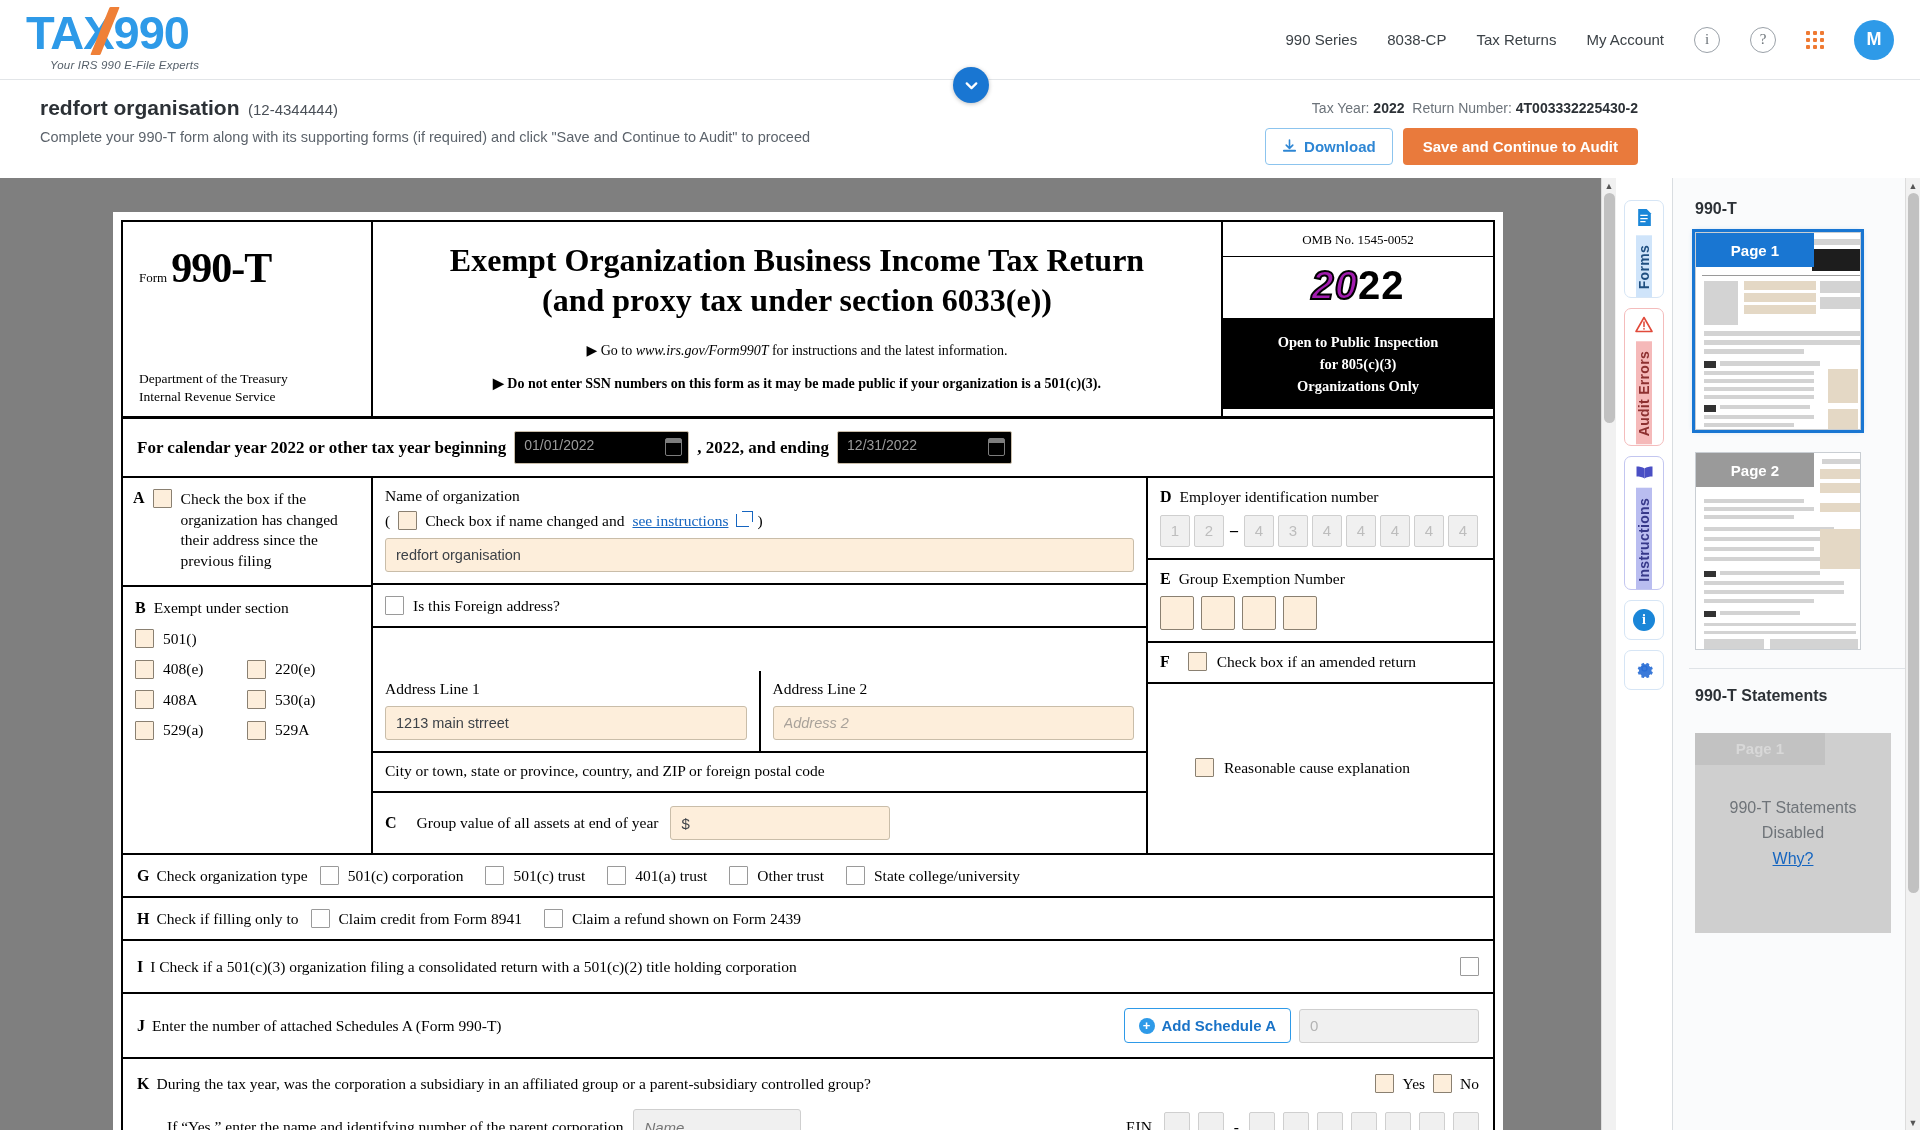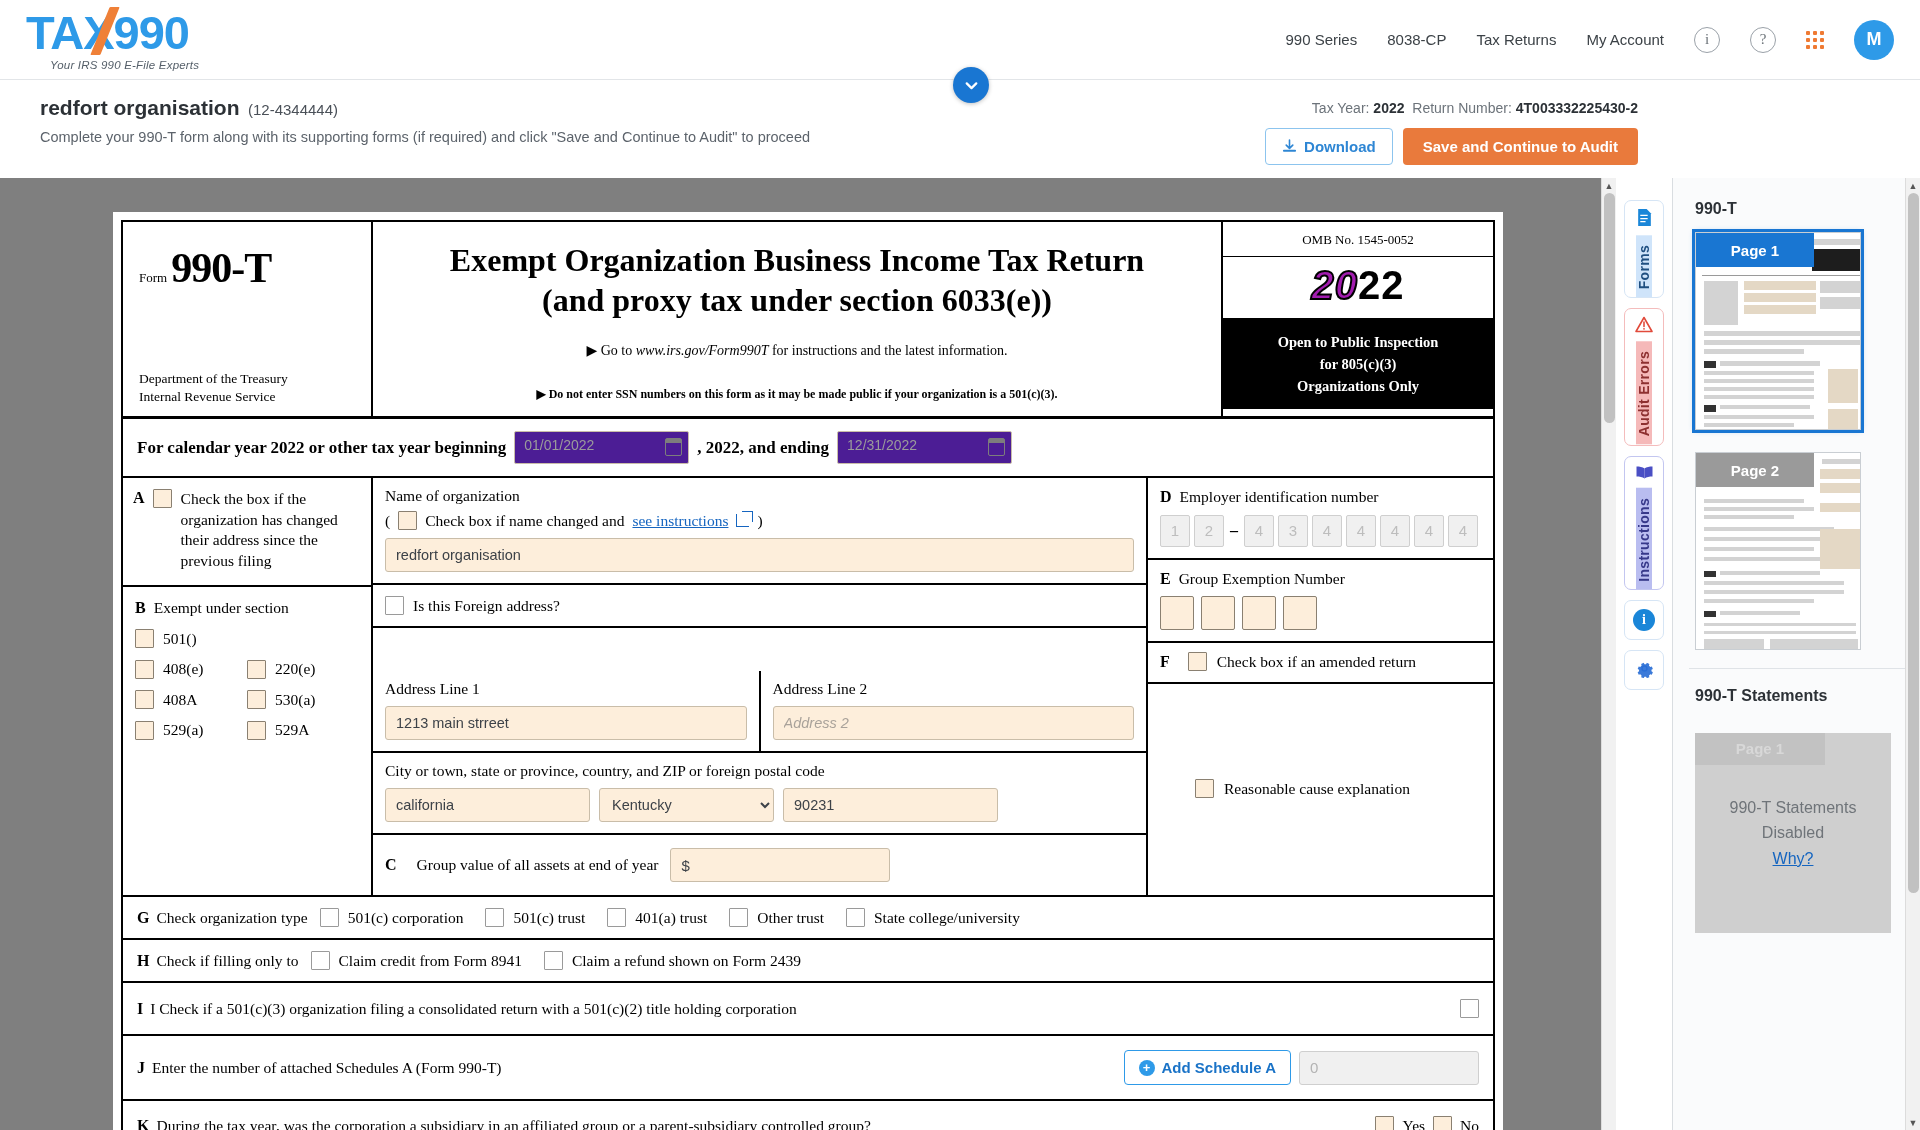--- a/index.html
+++ b/index.html
@@ -109,21 +109,21 @@
     width: 250px; border-right: 2px solid #000;
     padding: 22px 16px 10px 16px; position: relative;
   }
   .hdr-formlabel { font-size: 13px; color: #000; }
   .hdr-formno { font-size: 42px; font-weight: 700; letter-spacing: -1px; }
   .hdr-dept { font-size: 13.5px; line-height: 1.35; margin-top: 78px; }
   .hdr-mid { flex: 1; padding: 18px 14px 12px 14px; text-align: center; }
   .hdr-title { font-size: 32px; font-weight: 700; line-height: 1.25; }
   .hdr-goto { font-size: 14px; margin-top: 22px; }
   .hdr-goto i { font-style: italic; }
-  .hdr-ssn { font-size: 12px; margin-top: 28px; font-weight: 600; }
+  .hdr-ssn { font-size: 14px; margin-top: 16px; font-weight: 600; }
   .hdr-right { width: 272px; border-left: 2px solid #000; }
   .omb { text-align: center; font-size: 13px; padding: 10px 0 8px 0; border-bottom: 1.5px solid #000; }
   .yearbox { text-align: center; padding: 6px 0 10px 0; border-bottom: 2px solid #000; }
   .yearbox span {
     font-size: 40px; font-weight: 700; letter-spacing: 1px;
     font-family: "Liberation Sans", sans-serif;
   }
   .yearbox .hollow { color: #a21caf; font-style: italic; -webkit-text-stroke: 2px #000; }
   .opi {
     background: #000; color: #fff; text-align: center;
@@ -134,21 +134,21 @@
   .calrow {
     display: flex; align-items: center; gap: 8px;
     padding: 12px 14px; border-bottom: 2.5px solid #000;
     font-size: 17px; font-weight: 700;
   }
   .datefield {
     position: relative; width: 175px;
   }
   .datefield input {
     width: 175px; height: 33px; border: 1px solid #c9bda9;
-    background: #4c1d95; padding: 0 30px 6px 9px; font-size: 14px;
+    background: #000000; padding: 0 30px 6px 9px; font-size: 14px;
     color: #9b9b9b; font-family: "Liberation Sans", sans-serif; border-radius: 2px;
   }
   .cal-ico {
     position: absolute; right: 7px; top: 7px; width: 17px; height: 18px;
     border: 1.5px solid #7d7d7d; border-radius: 2px; pointer-events: none;
   }
   .cal-ico::before {
     content: ""; position: absolute; left: 0; top: 0; right: 0;
     height: 4px; background: #7d7d7d;
   }
@@ -498,27 +498,20 @@
                   <input class="tin" value="1213 main strreet" style="">
                 </div>
                 <div class="addrcell">
                   <div class="celllabel">Address Line 2</div>
                   <input class="tin" placeholder="Address 2" style="">
                 </div>
               </div>
 
               <div class="citycell">
                 <div class="celllabel">City or town, state or province, country, and ZIP or foreign postal code</div>
-                <div class="cityinputs">
-                  <input class="tin" style="width: 205px;" value="california">
-                  <select class="sel">
-                    <option>Kentucky</option>
-                  </select>
-                  <input class="tin" style="width: 215px;" value="90231">
-                </div>
               </div>
 
               <div class="bookcell">
                 <span class="letter">C</span>
                 <span>Group value of all assets at end of year</span>
                 <input class="moneyin" value="$" style="">
               </div>
             </div>
 
             <div class="col-def">

